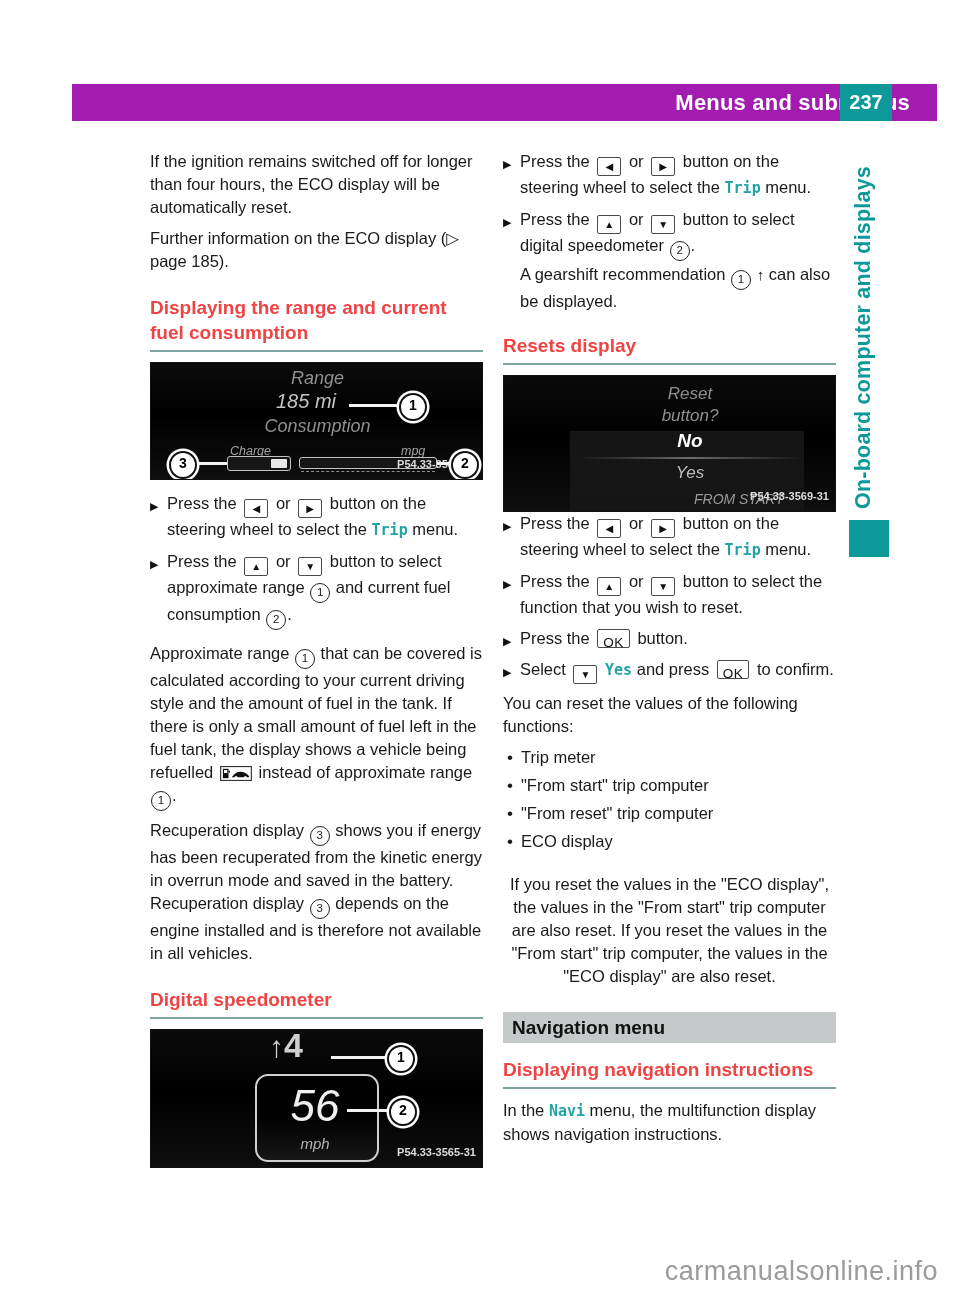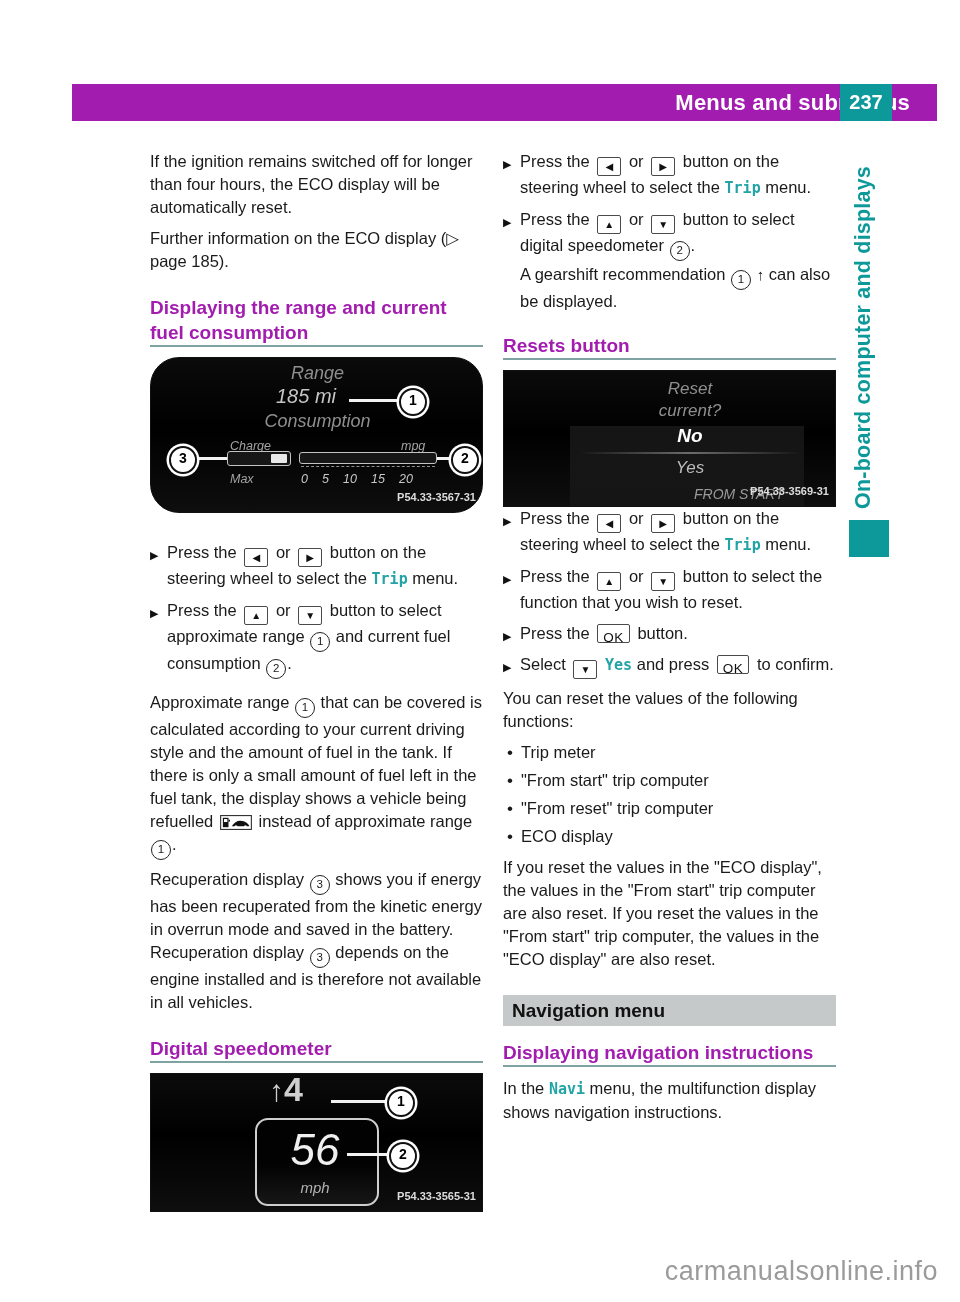--- a/index.html
+++ b/index.html
@@ -9,22 +9,22 @@
   .hdr-bar{position:absolute;left:72px;top:84px;width:865px;height:37px;background:#a21caf;
            display:flex;align-items:center;justify-content:flex-end;padding-right:27px;box-sizing:border-box;}
   .hdr-title{color:#fff;font-weight:700;font-size:22px;letter-spacing:.2px;}
   .hdr-num{position:absolute;left:840px;top:84px;width:52px;height:37px;background:#0d999a;
            display:flex;align-items:center;justify-content:center;color:#fff;font-weight:700;font-size:20px;}
   
   .col{position:absolute;top:150px;width:333px;font-size:16.5px;line-height:23px;}
   .col-left{left:150px;}
   .col-right{left:503px;}
   .para{margin:0 0 8px 0;}
-  .h3{font-weight:700;font-size:19px;line-height:25px;color:#a21caf;
-      border-bottom:2px solid #7fa3a3;margin:22px 0 10px 0;}
+  .h3{font-weight:700;font-size:19px;line-height:25px;color:#ef4444;
+      border-bottom:2px solid #7fa3a3;padding-bottom:5px;margin:22px 0 10px 0;}
   .section-bar{background:#c5c9c9;color:#111;font-weight:700;font-size:19px;
                padding:4px 9px;margin:24px 0 0 0;}
   
   .step{position:relative;padding-left:17px;margin:0 0 8px 0;}
   .step .bullet{position:absolute;left:0;top:3px;font-size:11px;color:#111;}
   .step-cont{padding-left:17px;margin:2px 0 8px 0;}
   .step-cont.spaced{margin-top:10px;}
   
   .key{display:inline-block;border:1.5px solid #4a4a4a;border-radius:2px;background:#fff;
        min-width:24px;height:19px;line-height:17px;text-align:center;font-size:10px;
@@ -77,21 +77,21 @@
   </div>
   <div class="hdr-num">237</div>
 
   <div class="col col-left">
 
     <p class="para">If the ignition remains switched off for longer than four hours, the ECO display will be automatically reset.</p>
     <p class="para">Further information on the ECO display (▷ page 185).</p>
 
     <div class="h3">Displaying the range and current fuel consumption</div>
 
-    <div class="screen" style="height:156px;margin-bottom:28px;border-radius:29px;">
+    <div class="screen" style="height:118px;margin-bottom:12px;">
       <span class="scr-it" style="left:0;width:333px;text-align:center;top:4px;color:#8f8f8f;font-size:18px;">Range</span>
       <span class="scr-it" style="left:0;width:310px;text-align:center;top:27px;color:#c4c4c4;font-size:20px;">185 mi</span>
       <div class="cline" style="left:198px;top:41px;width:52px;"></div>
       <div class="callout" style="left:248px;top:30px;">1</div>
       <span class="scr-it" style="left:0;width:333px;text-align:center;top:52px;color:#8f8f8f;font-size:18px;font-style:italic;">Consumption</span>
 
       <div class="callout" style="left:18px;top:88px;">3</div>
       <div class="cline" style="left:42px;top:99px;width:34px;"></div>
       <span class="scr-it" style="left:79px;top:77px;color:#a3a3a3;font-size:12.5px;">Charge</span>
       <div class="gaugebar" style="left:76px;top:93px;width:64px;height:15px;">
@@ -160,26 +160,26 @@
     <div class="step">
       <span class="bullet">▶</span>
       <span>Press the <span class="key">◀</span> or <span class="key">▶</span> button on the steering wheel to select the <span class="mono">Trip</span> menu.</span>
     </div>
     <div class="step" style="margin-bottom:2px;">
       <span class="bullet">▶</span>
       <span>Press the <span class="key">▲</span> or <span class="key">▼</span> button to select digital speedometer <span class="circref">2</span>.</span>
     </div>
     <div class="step-cont">A gearshift recommendation <span class="circref">1</span> <span class="uparr">↑</span> can also be displayed.</div>
 
-    <div class="h3" style="margin-top:20px;">Resets button</div>
+    <div class="h3" style="margin-top:20px;">Resets display</div>
 
     <div class="screen" style="height:137px;">
       <div class="resetphoto"></div>
       <span class="scr-it" style="left:36px;width:300px;text-align:center;top:6px;color:#8f8f8f;font-size:17px;">Reset</span>
-      <span class="scr-it" style="left:36px;width:300px;text-align:center;top:28px;color:#8f8f8f;font-size:17px;">current?</span>
+      <span class="scr-it" style="left:36px;width:300px;text-align:center;top:28px;color:#8f8f8f;font-size:17px;">button?</span>
       <span class="scr-it" style="left:36px;width:300px;text-align:center;top:53px;color:#ffffff;font-weight:700;font-size:19px;">No</span>
       <div style="position:absolute;left:75px;top:81px;width:222px;height:2px;background:linear-gradient(90deg,transparent,#6c6c6c,transparent);"></div>
       <span class="scr-it" style="left:36px;width:300px;text-align:center;top:85px;color:#bdbdbd;font-size:17px;">Yes</span>
       <span class="scr-it" style="left:190px;top:112px;color:#9a9a9a;font-size:14px;">FROM START</span>
       <span class="scr-code">P54.33-3569-31</span>
     </div>
 
     <div class="step">
       <span class="bullet">▶</span>
       <span>Press the <span class="key">◀</span> or <span class="key">▶</span> button on the steering wheel to select the <span class="mono">Trip</span> menu.</span>
@@ -199,21 +199,21 @@
 
     <p class="para" style="margin-top:4px;">You can reset the values of the following functions:</p>
 
     <ul class="dotlist">
       <li>Trip meter</li>
       <li>"From start" trip computer</li>
       <li>"From reset" trip computer</li>
       <li>ECO display</li>
     </ul>
 
-    <p class="para" style="margin-top:8px;">If you reset the values in the "ECO display", the values in the "From start" trip computer are also reset. If you reset the values in the "From start" trip computer, the values in the "ECO display" are also reset.</p>
+    <p class="para" style="margin-top:20px;text-align:center;">If you reset the values in the "ECO display", the values in the "From start" trip computer are also reset. If you reset the values in the "From start" trip computer, the values in the "ECO display" are also reset.</p>
 
     <div class="section-bar">Navigation menu</div>
 
     <div class="h3" style="margin-top:14px;">Displaying navigation instructions</div>
 
     <p class="para">In the <span class="mono">Navi</span> menu, the multifunction display shows navigation instructions.</p>
 
   </div>
 
   <div class="side-label">

